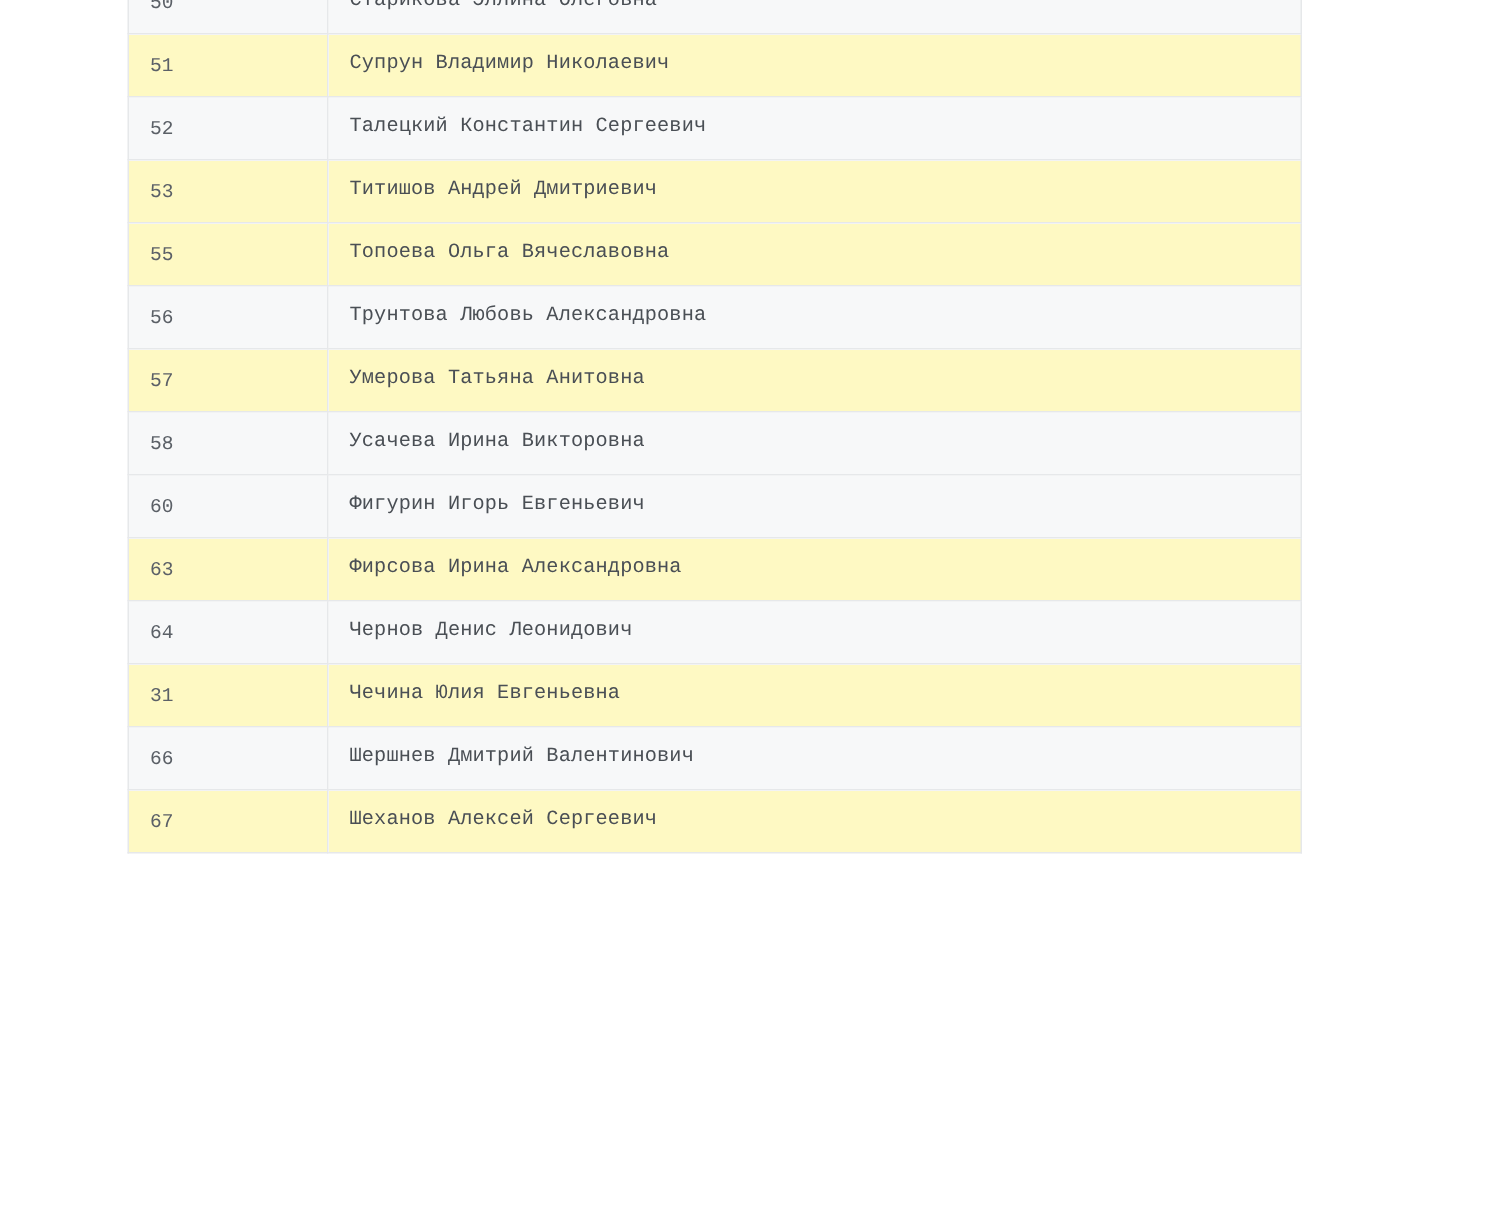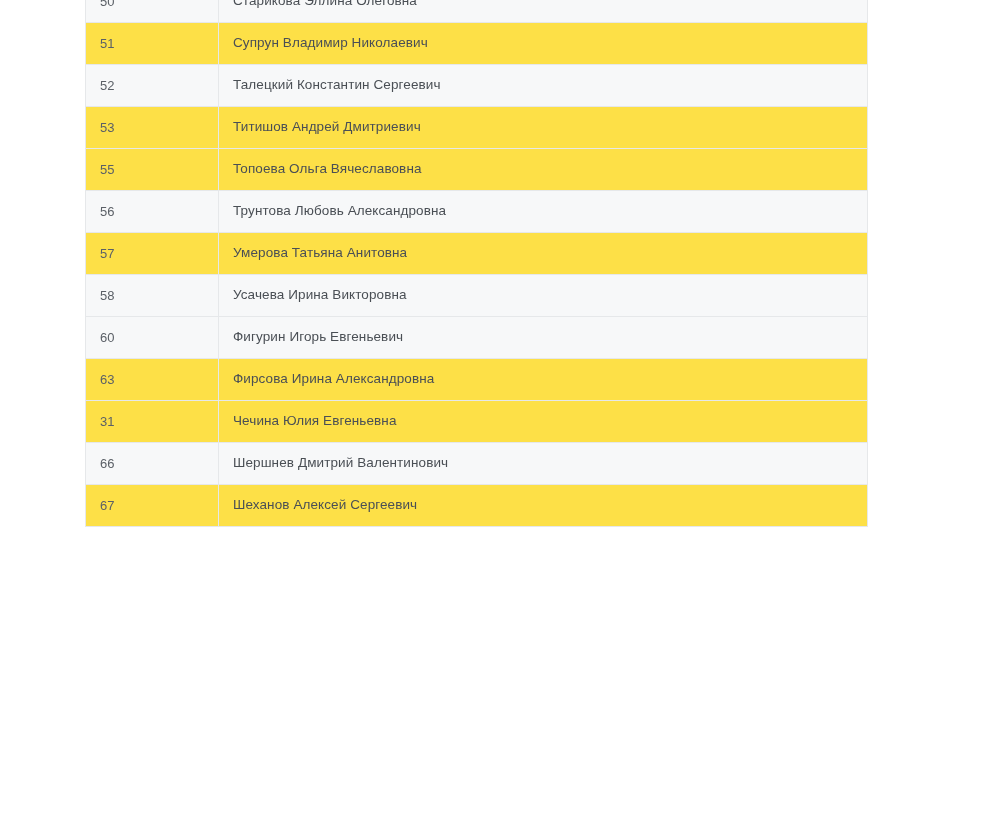--- a/index.html
+++ b/index.html
@@ -9,20 +9,21 @@
     width: 1002px;
     height: 818px;
     font-family: "Liberation Sans", sans-serif;
   }
   .page {
     position: relative;
     width: 1002px;
     height: 818px;
     background: #ffffff;
     overflow: hidden;
+    font-family: Liberation Mono, monospace;
   }
   .table-wrap {
     position: absolute;
     left: 85px;
     top: -20px;
     width: 783px;
   }
   table.list {
     width: 783px;
     border-collapse: collapse;
@@ -43,21 +44,21 @@
   }
   table.list td.num {
     width: 104px;
     color: #5b6067;
     font-size: 13px;
   }
   table.list tr.odd td {
     background: #f7f8f9;
   }
   table.list tr.even td {
-    background: #fde047;
+    background: #fef9c3;
   }
   .name-cell {
     letter-spacing: 0.1px;
   }
 </style>
 </head>
 <body>
 
 <div class="page">
   <div class="table-wrap">
@@ -96,20 +97,24 @@
             <td class="name-cell">Усачева Ирина Викторовна</td>
           </tr>
           <tr class="odd">
             <td class="num">60</td>
             <td class="name-cell">Фигурин Игорь Евгеньевич</td>
           </tr>
           <tr class="even">
             <td class="num">63</td>
             <td class="name-cell">Фирсова Ирина Александровна</td>
           </tr>
+          <tr class="odd">
+            <td class="num">64</td>
+            <td class="name-cell">Чернов Денис Леонидович</td>
+          </tr>
           <tr class="even">
             <td class="num">31</td>
             <td class="name-cell">Чечина Юлия Евгеньевна</td>
           </tr>
           <tr class="odd">
             <td class="num">66</td>
             <td class="name-cell">Шершнев Дмитрий Валентинович</td>
           </tr>
           <tr class="even">
             <td class="num">67</td>

